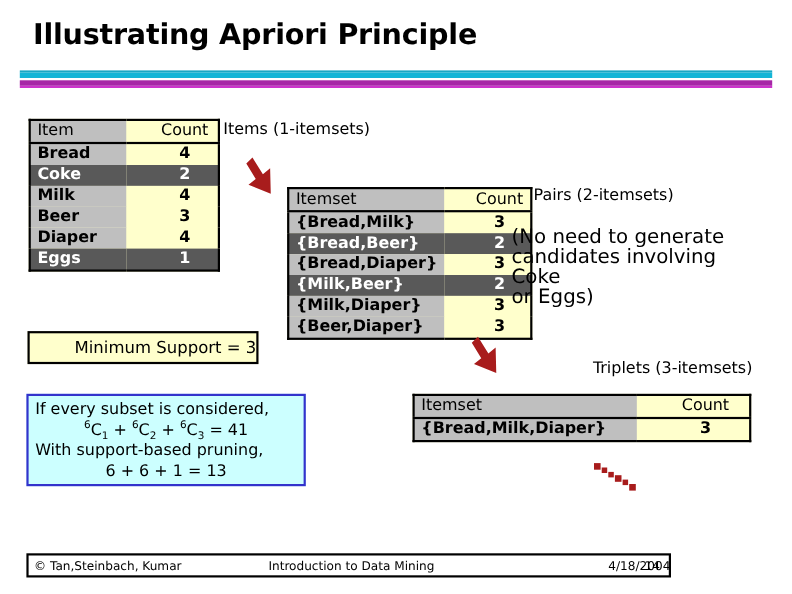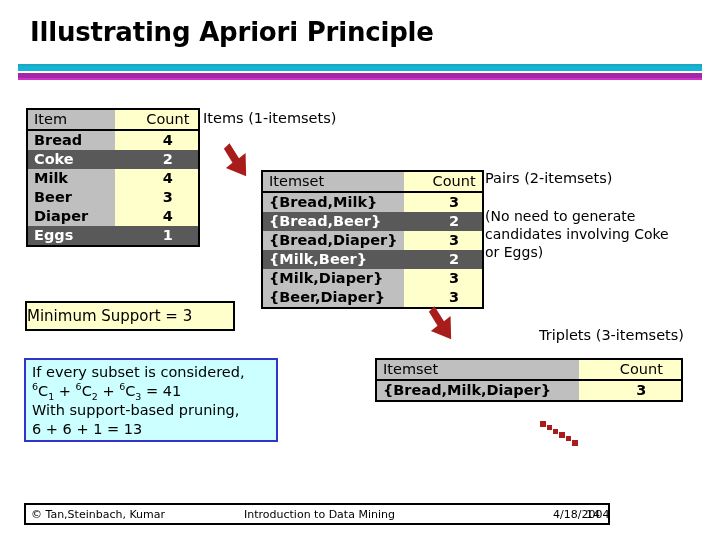--- a/index.html
+++ b/index.html
@@ -119,23 +119,23 @@
   .caption {
     position: absolute;
     font-size: 14.5px;
     white-space: nowrap;
   }
   #label-items { left: 203px; top: 110px; }
   #label-pairs { left: 485px; top: 170px; }
   #label-triplets { left: 539px; top: 327px; }
   #note-coke {
     position: absolute;
-    left: 485px;
+    left: 465px;
     top: 207px;
-    font-size: 14px;
+    font-size: 18px;
     line-height: 18px;
     width: 230px;
   }
 
   
   .red-arrow {
     position: absolute;
     width: 34px;
     height: 42px;
   }
@@ -155,42 +155,42 @@
   #min-support-box {
     position: absolute;
     left: 25px;
     top: 301px;
     width: 206px;
     height: 26px;
     background: #ffffcc;
     border: 2px solid #000000;
     font-size: 15px;
     line-height: 26px;
-    text-align: left;
+    text-align: right;
     white-space: nowrap;
   }
 
   
   #pruning-box {
     position: absolute;
     left: 24px;
     top: 358px;
     width: 254px;
     height: 84px;
     background: #ccffff;
     border: 2px solid #3333cc;
     font-size: 14.5px;
     padding: 3px 6px 0 6px;
     box-sizing: border-box;
   }
   #pruning-box .ln {
     line-height: 19px;
     white-space: nowrap;
   }
-  #pruning-box .ctr { text-align: left; }
+  #pruning-box .ctr { text-align: center; }
   #pruning-box sup { font-size: 9.5px; vertical-align: super; line-height: 0; }
   #pruning-box sub { font-size: 9.5px; vertical-align: sub; line-height: 0; }
 
   
   #footer-box {
     position: absolute;
     left: 24px;
     top: 503px;
     width: 586px;
     height: 22px;

